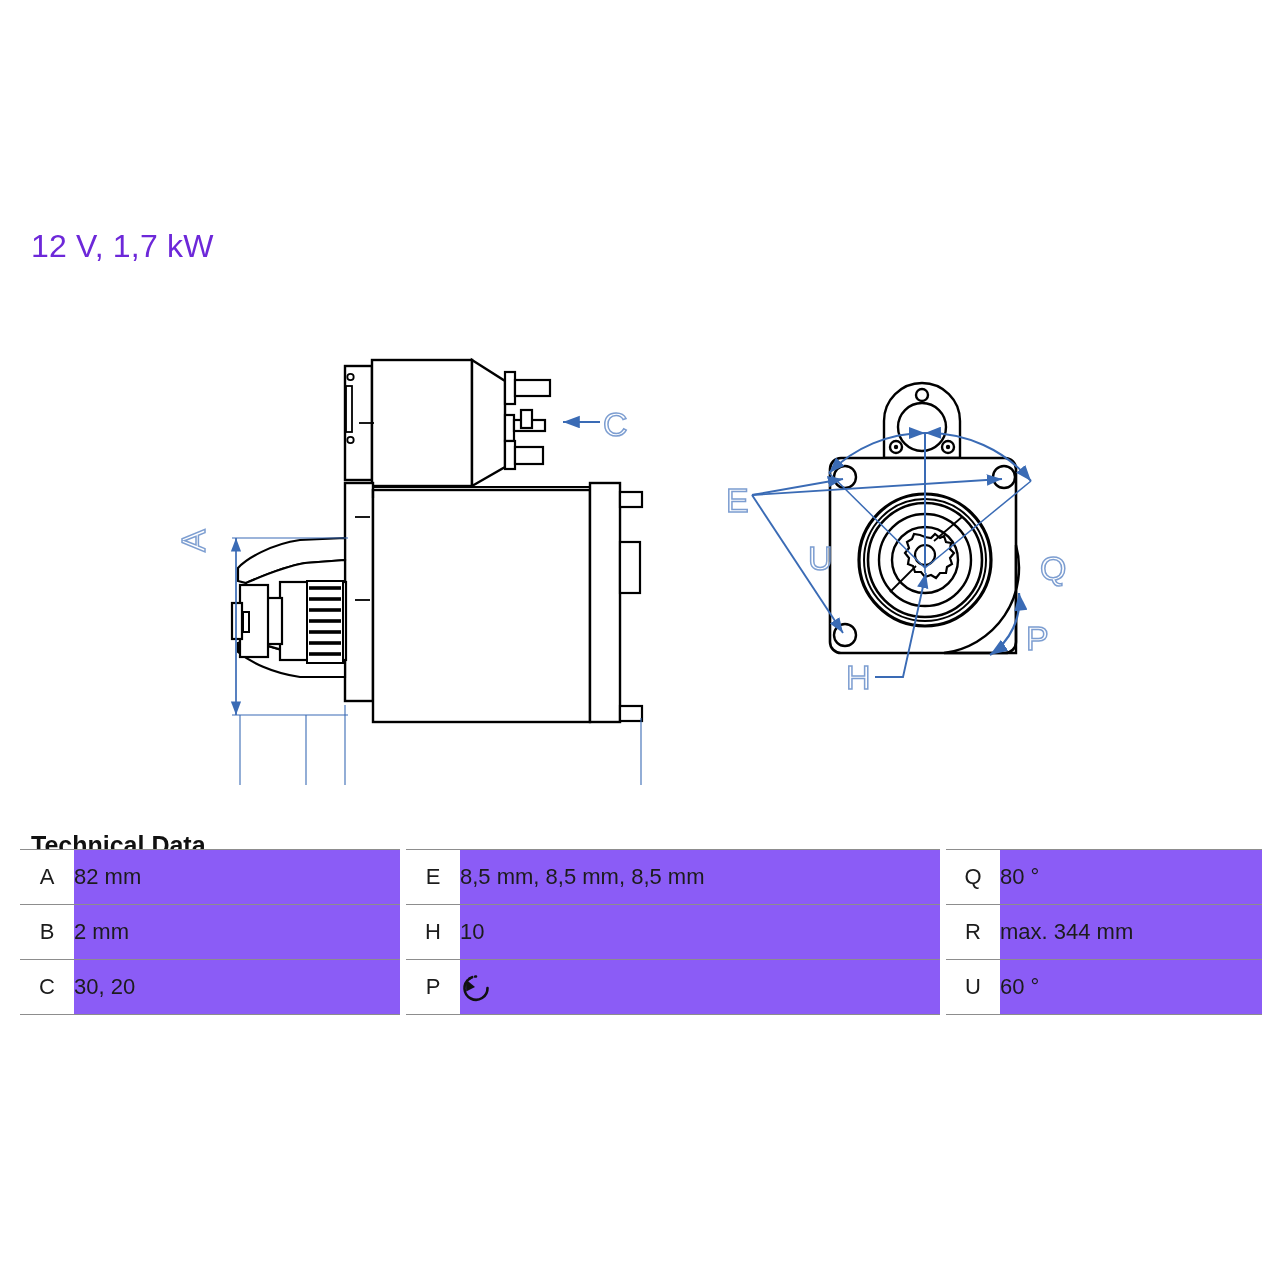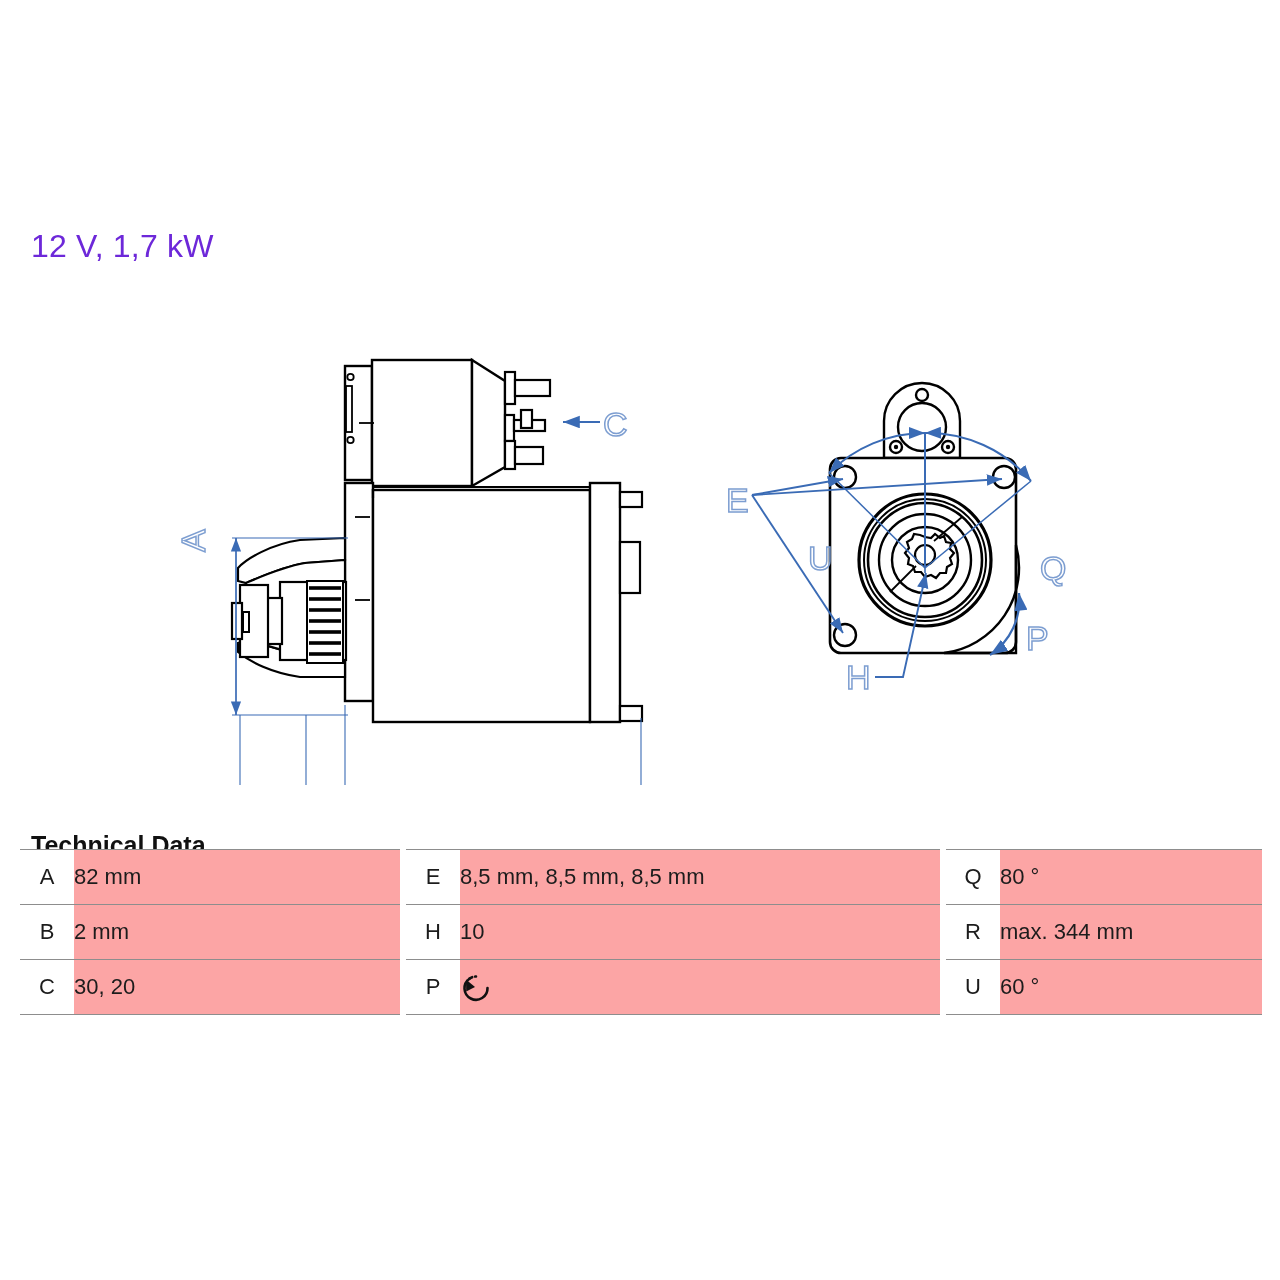--- a/index.html
+++ b/index.html
@@ -75,21 +75,21 @@
   }
   #techdata-table tr.last-row td {
     border-bottom: 1.4px solid #8d8d8d;
   }
   td.lbl {
     background: #ffffff;
     text-align: center;
     width: 54px;
   }
   td.val {
-    background: #fca5a5;
+    background: #8b5cf6;
     padding-left: 14px;
   }
   td.spacer {
     background: #ffffff;
     width: 8px;
     border-top-color: transparent !important;
     border-bottom-color: transparent !important;
   }
   col.c-lbl   { width: 54px; }
   col.c-val1  { width: 326px; }

